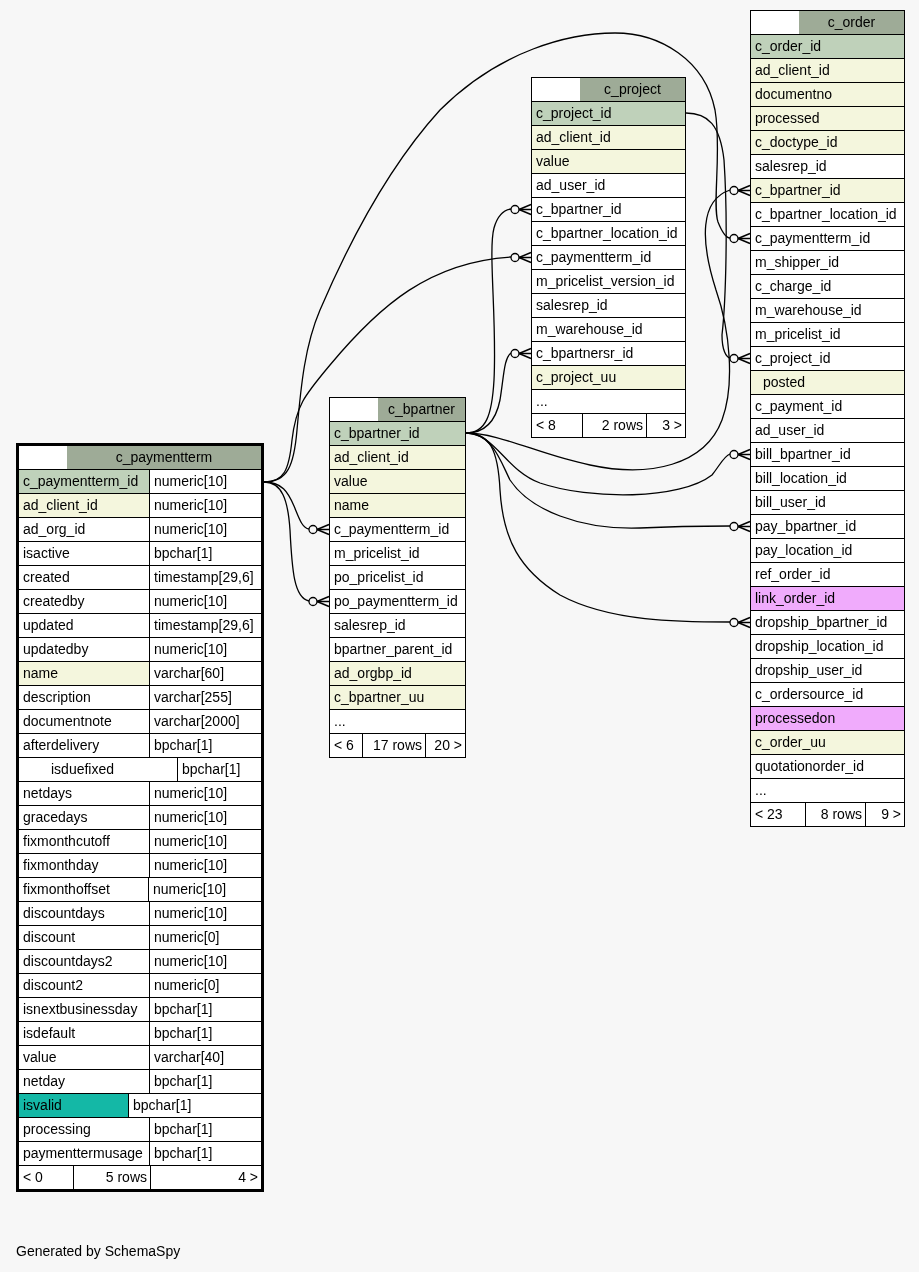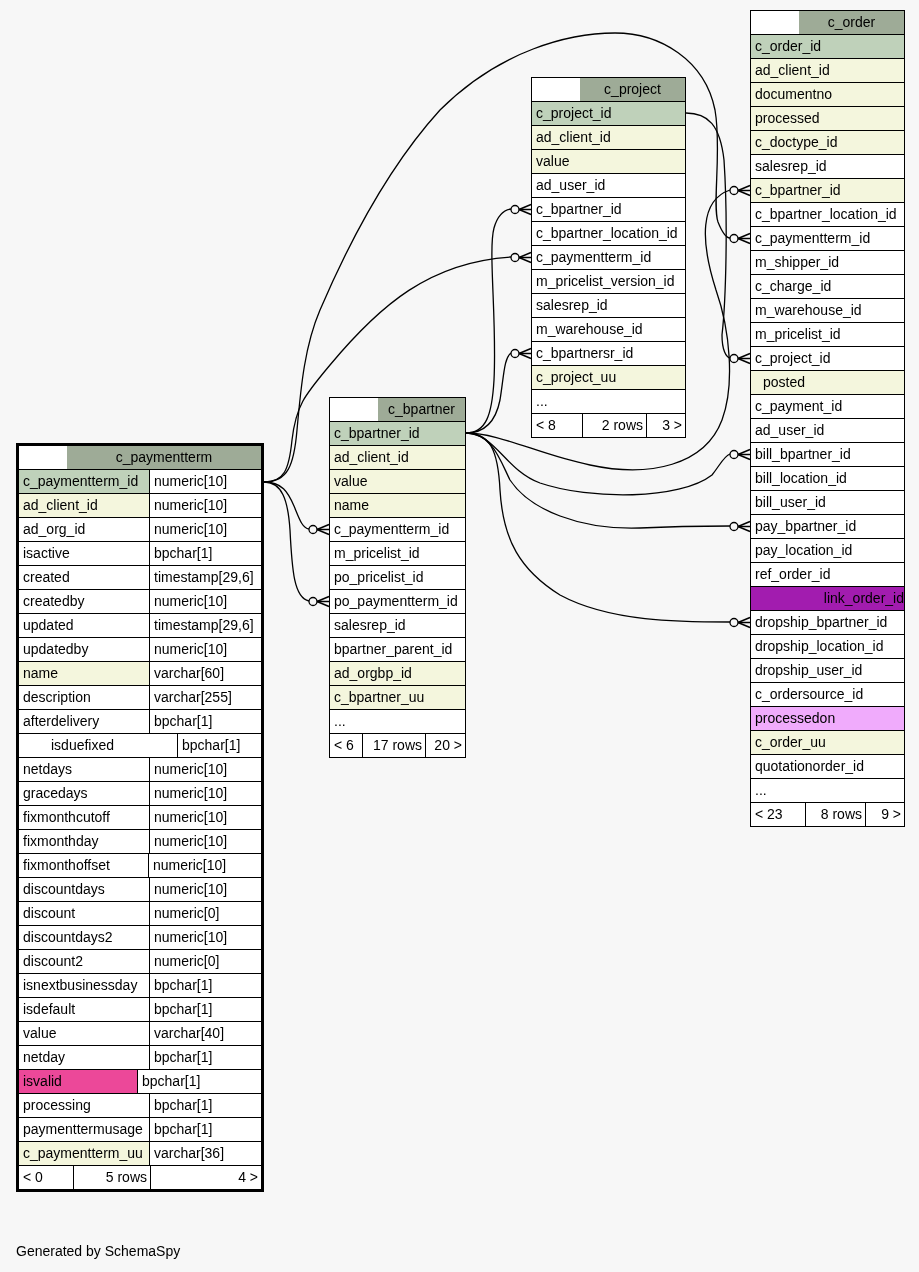--- a/index.html
+++ b/index.html
@@ -173,20 +173,24 @@
       </div>
       <div class="row">
         <div class="cell name" style="background: rgb(244, 246, 221); width: 131px;">name</div>
         <div class="cell type">varchar[60]</div>
       </div>
       <div class="row">
         <div class="cell name" style="background: rgb(255, 255, 255); width: 131px;">description</div>
         <div class="cell type">varchar[255]</div>
       </div>
       <div class="row">
+        <div class="cell name" style="background: rgb(255, 255, 255); width: 131px;">documentnote</div>
+        <div class="cell type">varchar[2000]</div>
+      </div>
+      <div class="row">
         <div class="cell name" style="background: rgb(255, 255, 255); width: 131px;">afterdelivery</div>
         <div class="cell type">bpchar[1]</div>
       </div>
       <div class="row">
         <div class="cell name" style="background: rgb(255, 255, 255); width: 131px; margin-left: 28px;">isduefixed</div>
         <div class="cell type">bpchar[1]</div>
       </div>
       <div class="row">
         <div class="cell name" style="background: rgb(255, 255, 255); width: 131px;">netdays</div>
         <div class="cell type">numeric[10]</div>
@@ -233,34 +237,30 @@
       </div>
       <div class="row">
         <div class="cell name" style="background: rgb(255, 255, 255); width: 131px;">value</div>
         <div class="cell type">varchar[40]</div>
       </div>
       <div class="row">
         <div class="cell name" style="background: rgb(255, 255, 255); width: 131px;">netday</div>
         <div class="cell type">bpchar[1]</div>
       </div>
       <div class="row">
-        <div class="cell name" style="background: #ec4899; width: 119px;">isvalid</div>
+        <div class="cell name" style="background: #14b8a6; width: 110px;">isvalid</div>
         <div class="cell type">bpchar[1]</div>
       </div>
       <div class="row">
         <div class="cell name" style="background: rgb(255, 255, 255); width: 131px;">processing</div>
         <div class="cell type">bpchar[1]</div>
       </div>
       <div class="row">
         <div class="cell name" style="background: rgb(255, 255, 255); width: 131px;">paymenttermusage</div>
         <div class="cell type">bpchar[1]</div>
-      </div>
-      <div class="row">
-        <div class="cell name" style="background: rgb(244, 246, 221); width: 131px;">c_paymentterm_uu</div>
-        <div class="cell type">varchar[36]</div>
       </div>
       <div class="row nav">
         <div class="cell " style="width: 55px;">&lt; 0</div>
         <div class="cell r" style="width: 77px;">5 rows</div>
         <div class="cell r">4 &gt;</div>
       </div>
     </div>
     <div class="tbl" style="left: 329px; top: 397px; width: 137px;">
       <div class="hdr" style="background: rgb(158, 171, 151);">c_bpartner</div>
       <div class="row">
@@ -420,21 +420,21 @@
       <div class="row">
         <div class="cell name" style="background: rgb(255, 255, 255);">pay_bpartner_id</div>
       </div>
       <div class="row">
         <div class="cell name" style="background: rgb(255, 255, 255);">pay_location_id</div>
       </div>
       <div class="row">
         <div class="cell name" style="background: rgb(255, 255, 255);">ref_order_id</div>
       </div>
       <div class="row">
-        <div class="cell name" style="background: #a21caf; text-align: right;">link_order_id</div>
+        <div class="cell name" style="background: #f0abfc;">link_order_id</div>
       </div>
       <div class="row">
         <div class="cell name" style="background: rgb(255, 255, 255);">dropship_bpartner_id</div>
       </div>
       <div class="row">
         <div class="cell name" style="background: rgb(255, 255, 255);">dropship_location_id</div>
       </div>
       <div class="row">
         <div class="cell name" style="background: rgb(255, 255, 255);">dropship_user_id</div>
       </div>

